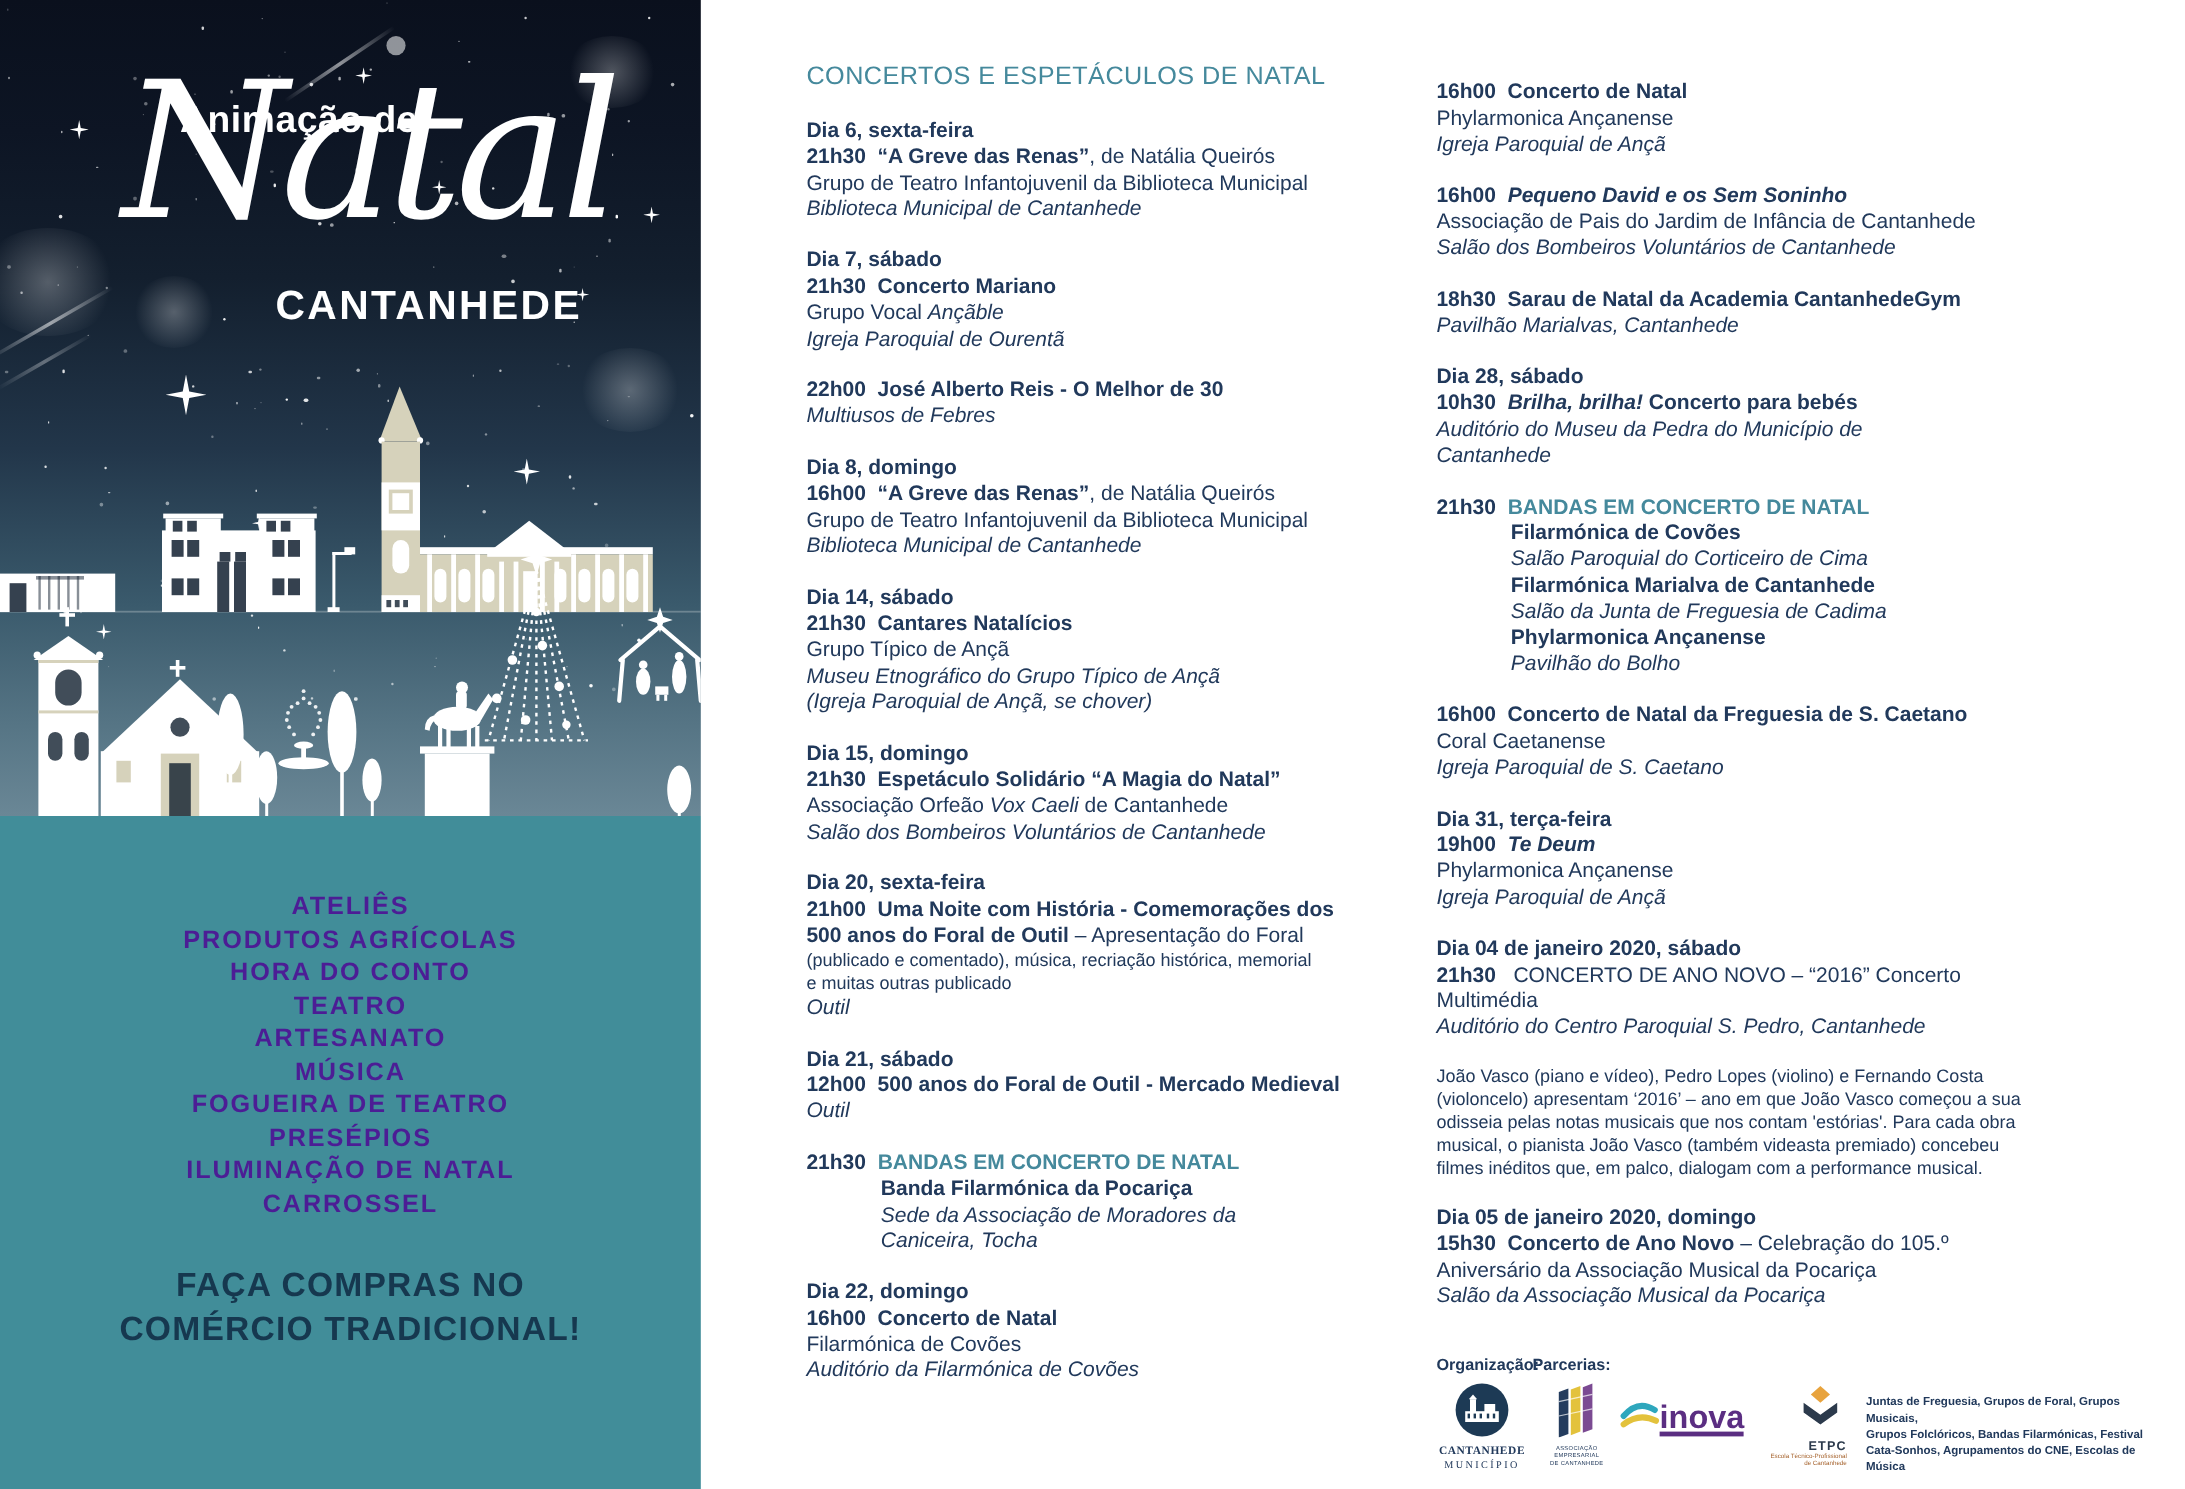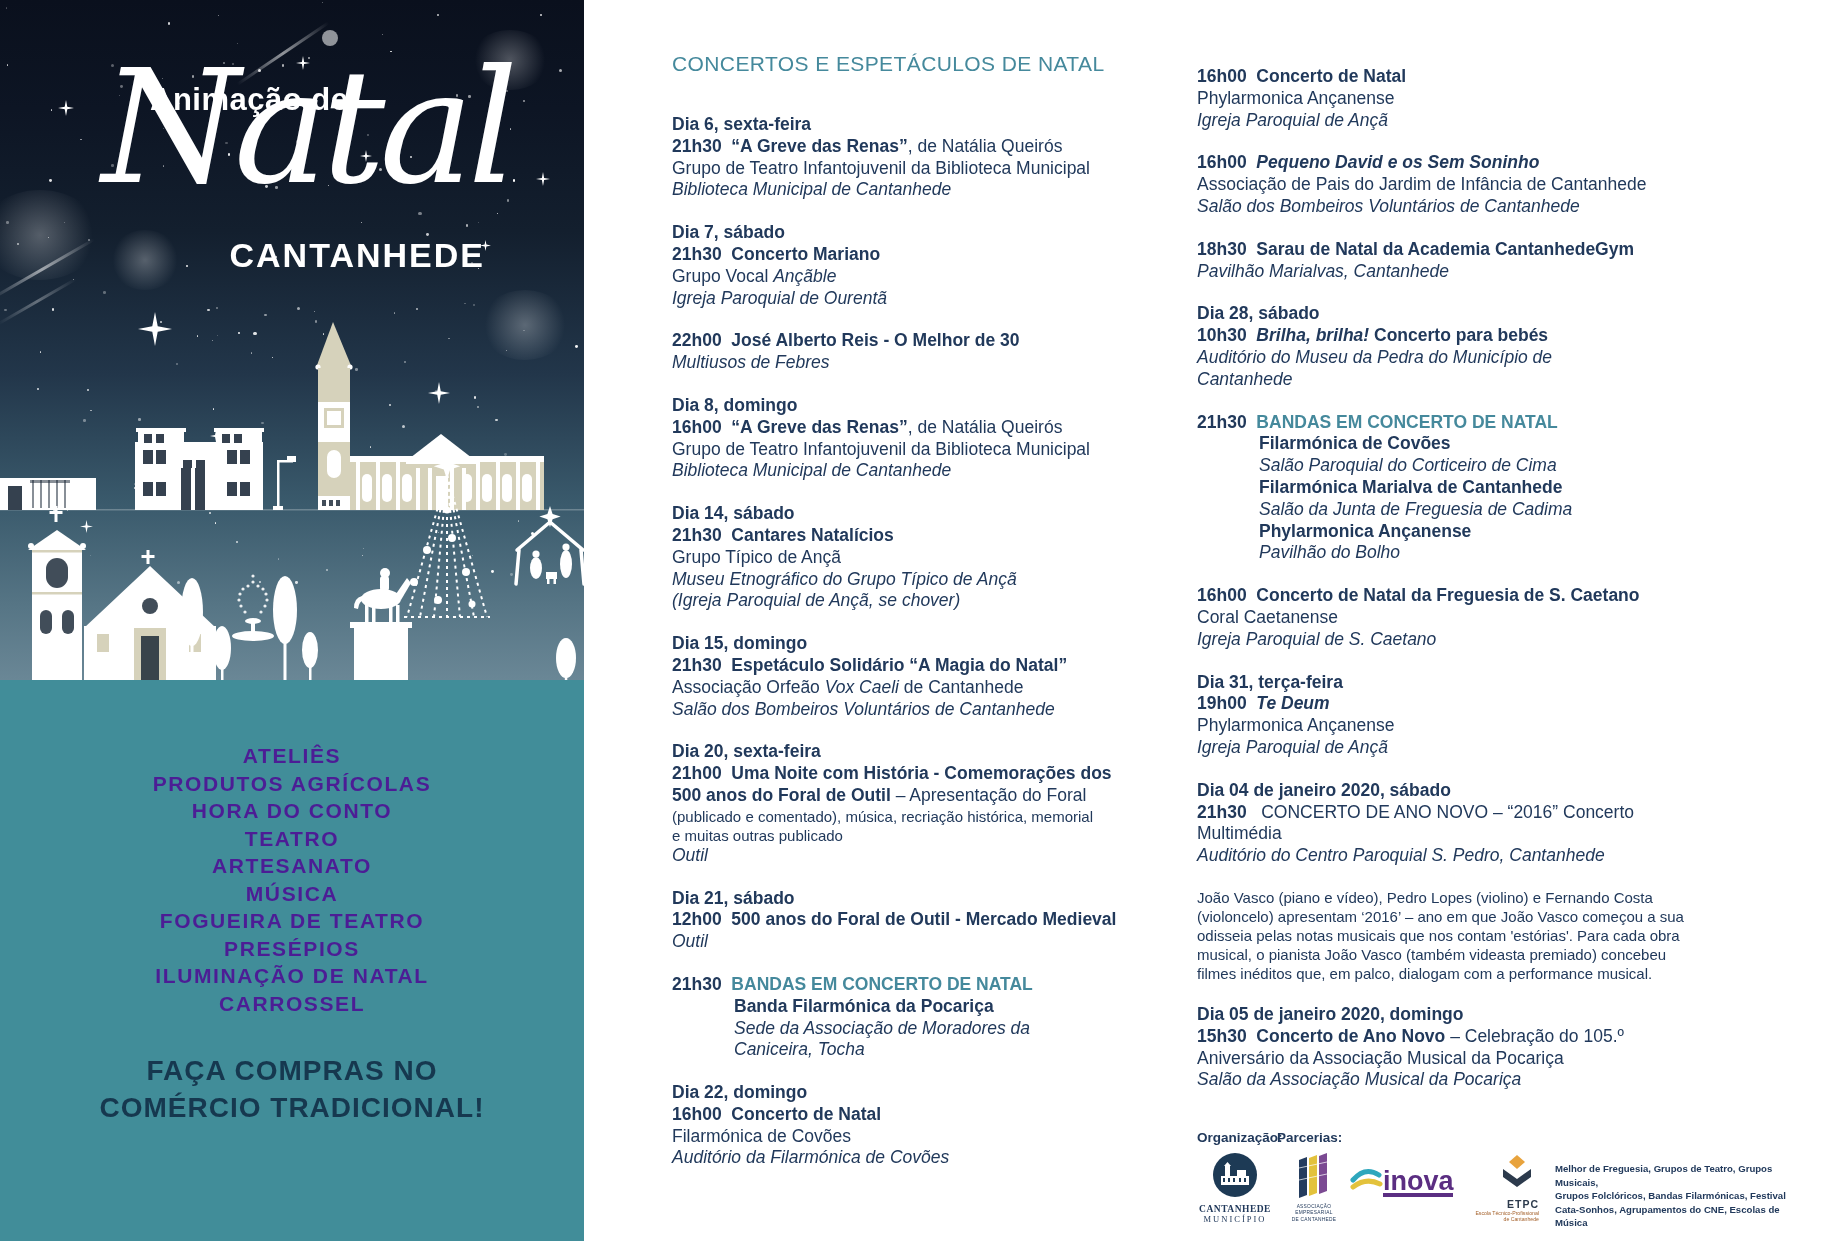--- a/index.html
+++ b/index.html
@@ -31,21 +31,21 @@
 
   #categories{position:absolute;left:0;top:742px;width:584px;text-align:center;color:#4c1d95;}
   .category{font-size:21px;font-weight:bold;letter-spacing:1.6px;line-height:27.5px;}
   #cta{position:absolute;left:0;top:1052px;width:584px;text-align:center;color:var(--cta);
        font-size:28px;font-weight:bold;letter-spacing:1px;line-height:37px;}
 
   
   #program-heading{position:absolute;left:672px;top:52px;color:var(--teal);
                    font-size:21px;font-weight:normal;letter-spacing:.4px;}
   .pcol{position:absolute;width:490px;color:var(--navy);}
-  #col1{left:672px;top:114px;}
+  #col1{left:672px;top:98px;}
   #col2{left:1197px;top:66px;}
   .block{margin-bottom:21px;}
   .line{font-size:17.5px;line-height:21.8px;white-space:pre-wrap;}
   .line.ind{padding-left:62px;}
   .line.sm{font-size:15px;line-height:19px;}
   .sg-b{font-weight:bold;}
   .sg-p{font-weight:normal;}
   .sg-i{font-style:italic;margin-top:20px;}
   .sg-bi{font-weight:bold;font-style:italic;}
   .sg-t{font-weight:bold;color:var(--teal);}
@@ -628,19 +628,19 @@
       <svg width="44" height="38" viewBox="0 0 44 38">
         <polygon points="22,0 30,7 22,14 14,7" fill="#e8a33d"></polygon>
         <polygon points="8,14 22,24 36,14 36,22 22,32 8,22" fill="#2c3a4c"></polygon>
       </svg>
       <div id="etpc-name">ETPC</div>
       <div class="etpc-cap">Escola Técnico-Profissional</div>
       <div class="etpc-cap">de Cantanhede</div>
     </div>
 
     <div id="partners-text">
-      <div>Melhor de Freguesia, Grupos de Teatro, Grupos Musicais,</div>
+      <div>Juntas de Freguesia, Grupos de Foral, Grupos Musicais,</div>
       <div>Grupos Folclóricos, Bandas Filarmónicas, Festival</div>
       <div>Cata-Sonhos, Agrupamentos do CNE, Escolas de Música</div>
     </div>
   </div>
 
 </div>
 
 </body></html>

